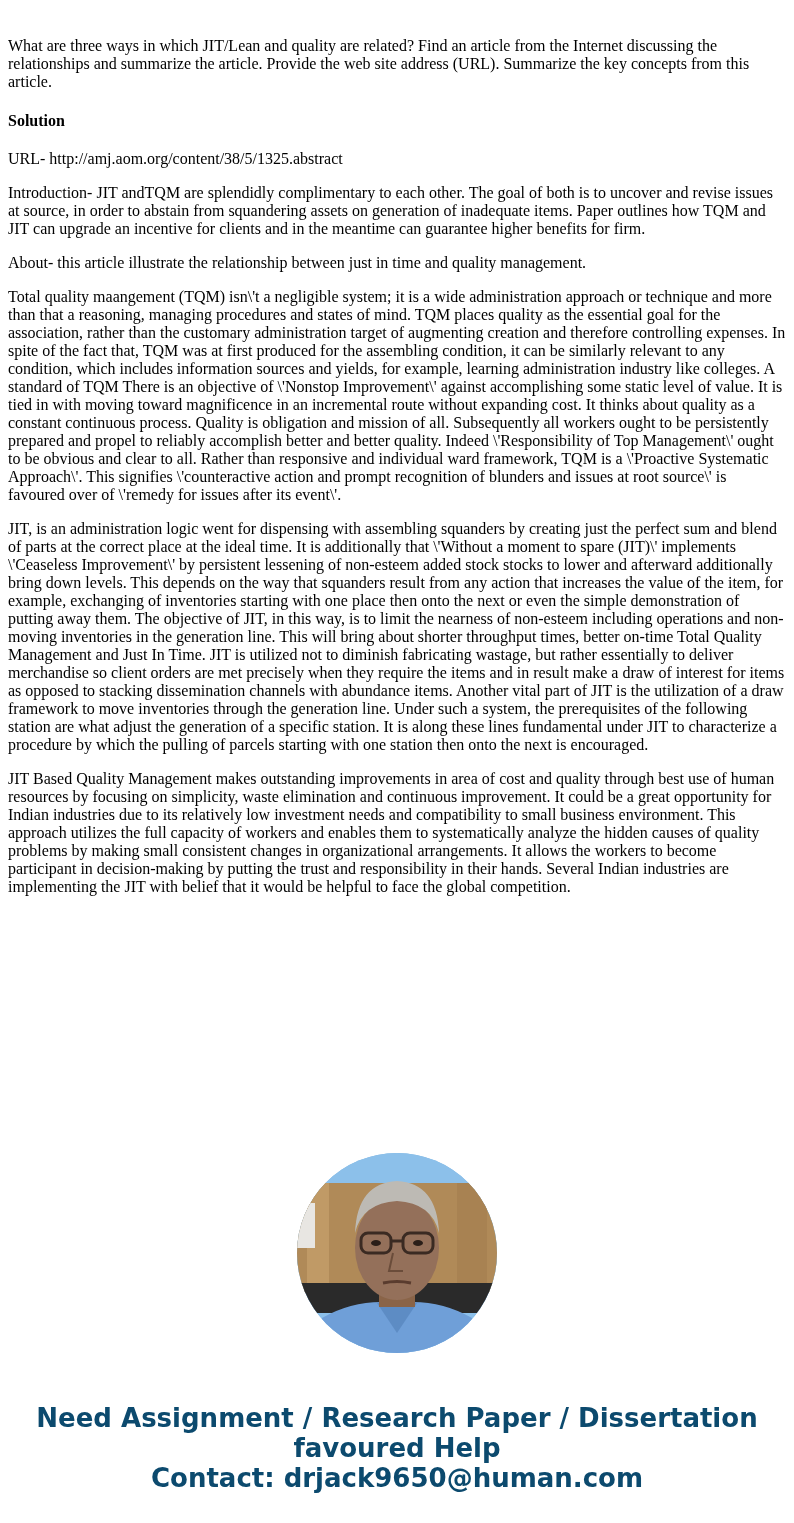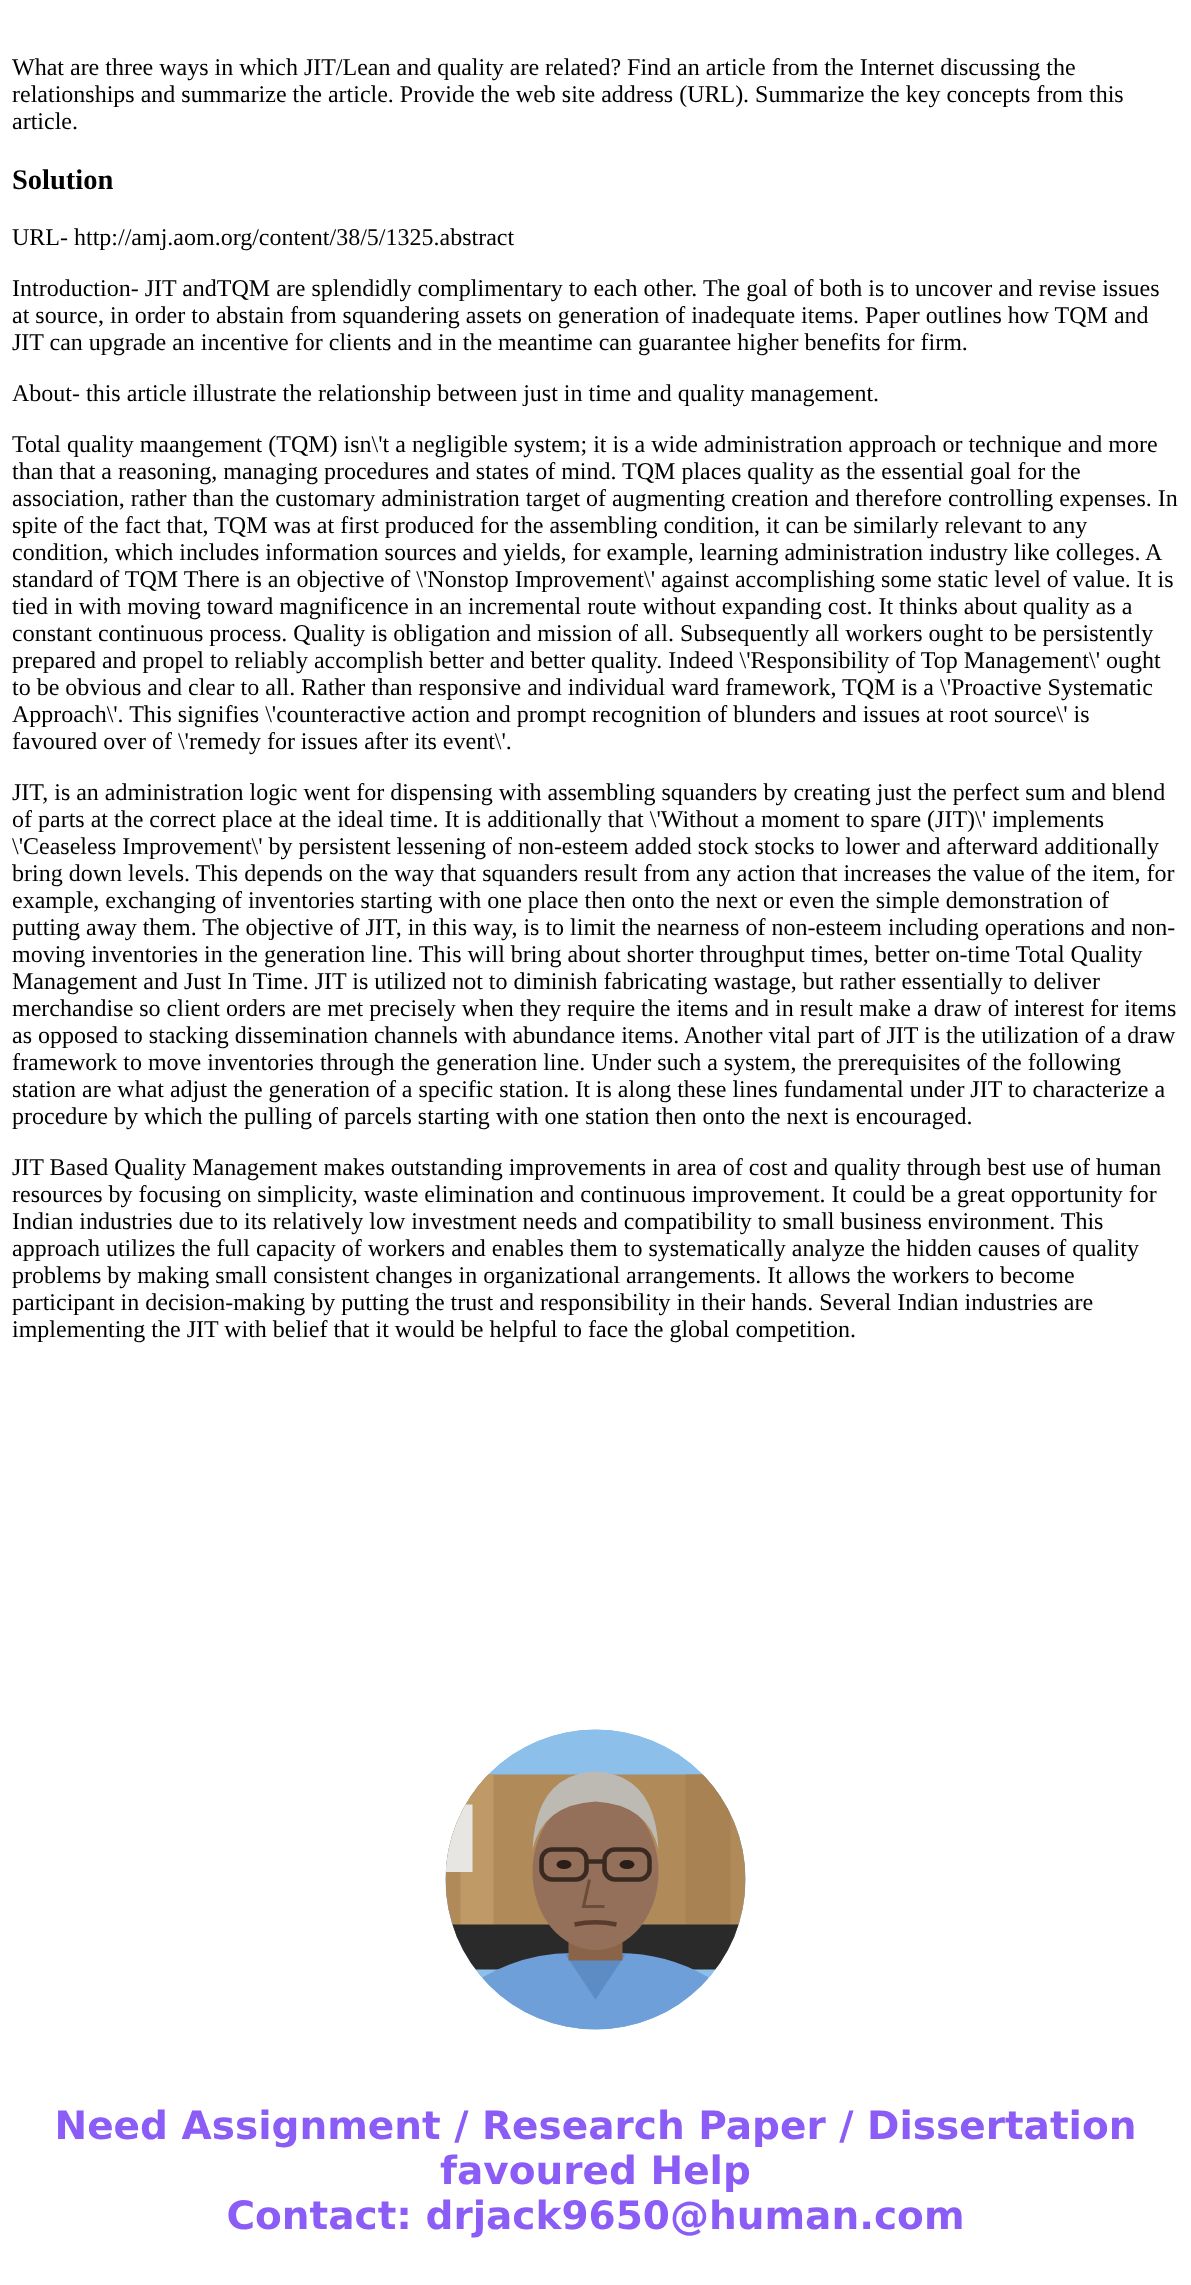--- a/index.html
+++ b/index.html
@@ -21,21 +21,21 @@
       position: absolute;
       left: 8px;
       top: 8px;
       width: 778px;
       margin-top: 29px;
     }
     .question {
       margin: 0;
     }
     h3.solution-heading {
-      font-size: 19px;
+      font-size: 16px;
       font-weight: bold;
       margin: 19px 0 18px 0;
       line-height: 22px;
     }
     p.para {
       margin: 0 0 16px 0;
     }
     .avatar {
       position: absolute;
       left: 297px;
@@ -50,21 +50,21 @@
     .promo {
       position: absolute;
       left: 0;
       top: 1403px;
       width: 794px;
       text-align: center;
       font-family: "DejaVu Sans", sans-serif;
       font-weight: bold;
       font-size: 26px;
       line-height: 30px;
-      color: #8b5cf6;
+      color: #0c4a6e;
     }
     .promo div { margin: 0; }
   </style>
 </head>
 <body>
 
 <div class="content">
   <div class="question">What are three ways in which JIT/Lean and quality are related? Find an article from the Internet discussing the relationships and summarize the article. Provide the web site address (URL). Summarize the key concepts from this article.</div>
 
   <h3 class="solution-heading">Solution</h3>

